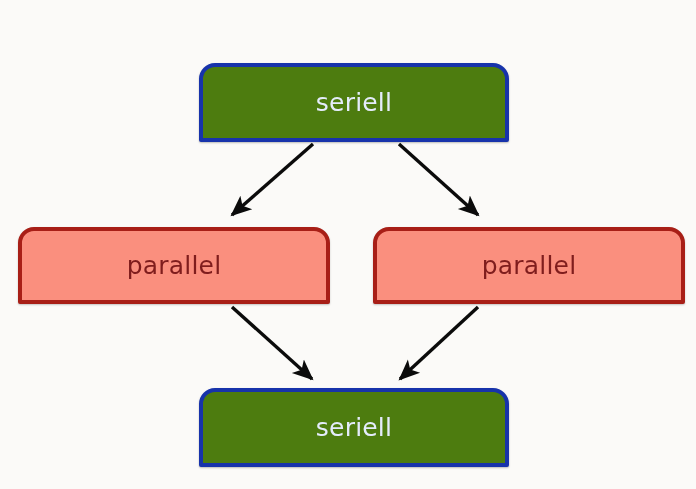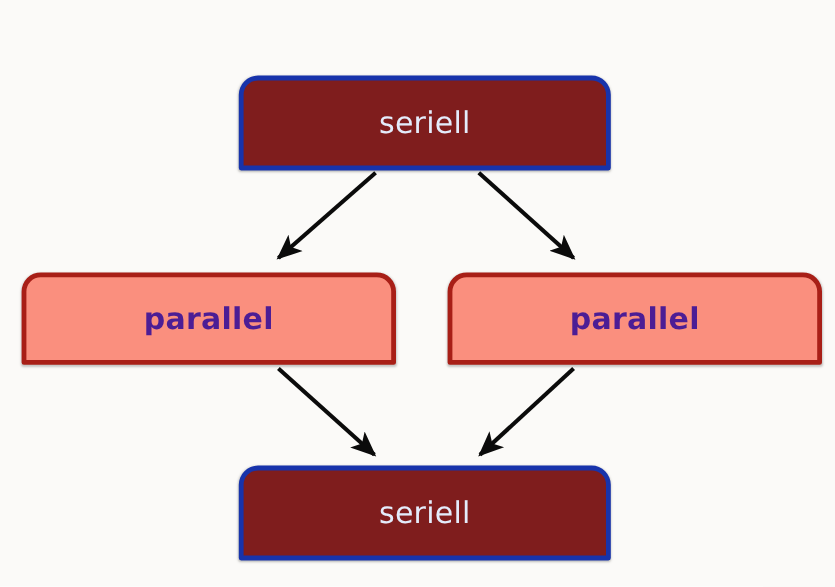--- a/index.html
+++ b/index.html
@@ -41,38 +41,37 @@
   }
   .node-label {
     font-size: 25px;
     letter-spacing: 0.2px;
     line-height: 1;
     white-space: nowrap;
     user-select: none;
   }
   
   .node.serial {
-    background: #7f1d1d;
+    background: #4d7c0f;
     border-color: #1733ab;
     border-width: 4px;
     box-shadow: 0 1px 2px rgba(0,0,0,0.25);
   }
   .node.serial .node-label {
     color: #e4ecfb;
   }
   
   .node.parallel {
     background: #fa8f7e;
     border-color: #a81f17;
     border-width: 4px;
     box-shadow: 0 1px 2px rgba(0,0,0,0.22);
   }
   .node.parallel .node-label {
-    color: #4c1d95;
-    font-weight: bold;
+    color: #7f1d1d;
   }
   
   #node-seriell-top    { left: 199px; top: 63px;  width: 310px; height: 79px; }
   #node-parallel-left  { left: 18px;  top: 227px; width: 312px; height: 77px; }
   #node-parallel-right { left: 373px; top: 227px; width: 312px; height: 77px; }
   #node-seriell-bottom { left: 199px; top: 388px; width: 310px; height: 79px; }
 </style>
 </head>
 <body>
 

